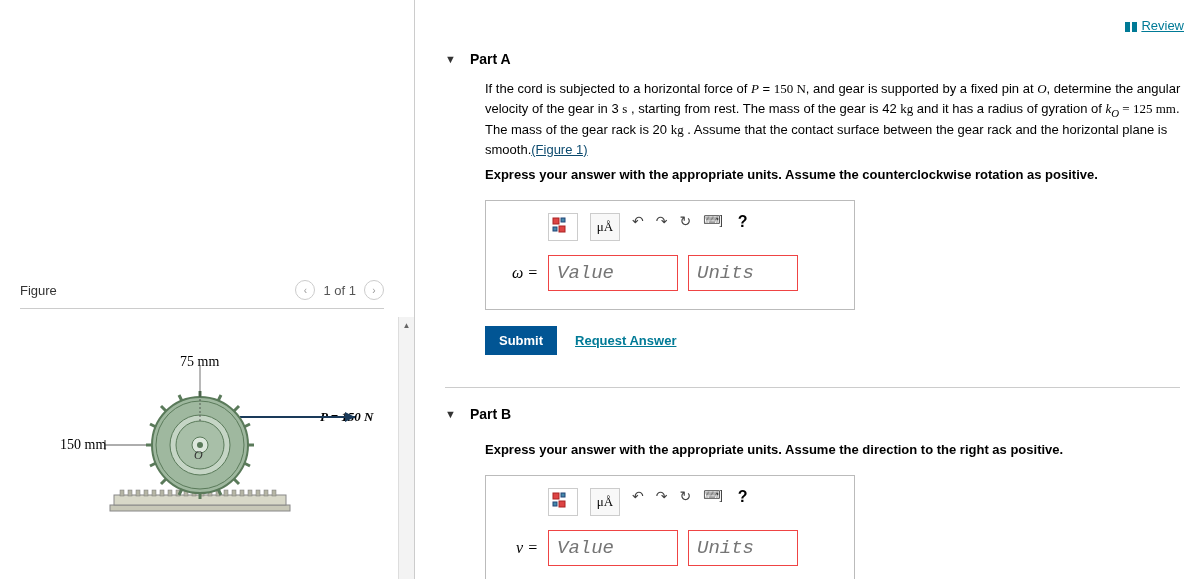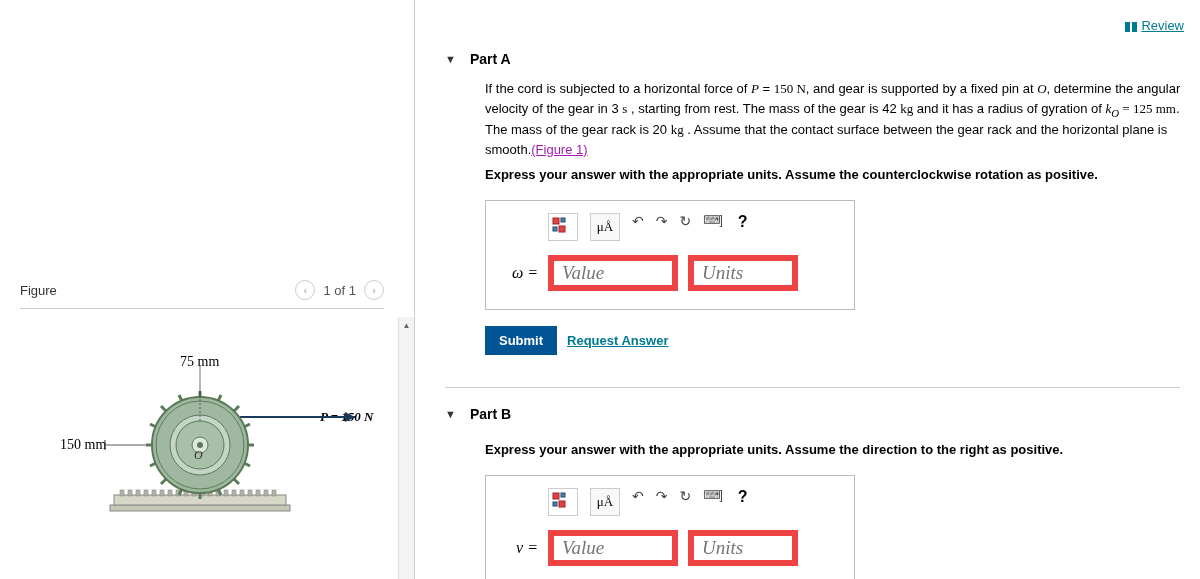--- a/index.html
+++ b/index.html
@@ -30,38 +30,38 @@
   .review-link a { color: #007a96; text-decoration: underline; font-size: 13px; }
   .review-icon { display: inline-block; width: 12px; height: 10px; background: linear-gradient(to right, #007a96 45%, transparent 45%, transparent 55%, #007a96 55%); vertical-align: middle; margin-right: 4px; }
   
   .part-header { display: flex; align-items: center; gap: 14px; padding: 18px 0 12px 0; }
   .part-header .caret { font-size: 11px; color: #333; }
   .part-title { font-weight: bold; font-size: 14px; }
   
   .part-body { padding: 0 0 20px 40px; }
   .question-text { font-size: 13px; line-height: 1.5; color: #000; max-width: 730px; }
   .question-text .math { font-family: 'Times New Roman', serif; font-style: italic; }
-  .question-text a { color: #a21caf; text-decoration: underline; }
+  .question-text a { color: #0c4a6e; text-decoration: underline; }
   .instr { font-weight: bold; margin-top: 8px; font-size: 13px; }
   
   .answer-box { border: 1px solid #bbb; margin-top: 18px; padding: 12px 18px 18px 18px; width: 370px; }
   .toolbar { display: flex; align-items: flex-start; gap: 12px; margin-bottom: 14px; margin-left: 44px; }
   .tb-btn { width: 30px; height: 28px; border: 1px solid #ccc; background: #f8f8f8; display: flex; align-items: center; justify-content: center; font-size: 13px; cursor: pointer; position: relative; }
   .tb-btn.templ { background: #fff; }
   .tb-icon { font-size: 14px; color: #444; cursor: pointer; }
   .tb-help { font-weight: bold; font-size: 16px; cursor: pointer; margin-left: 4px; }
   .keyboard-icon { font-size: 12px; letter-spacing: -1px; }
   
   .input-row { display: flex; align-items: center; gap: 10px; }
   .var-label { font-family: 'Times New Roman', serif; font-style: italic; font-size: 16px; width: 34px; text-align: right; }
-  .value-input, .units-input { border: 6px solid #ef4444; height: 36px; font-family: Liberation Serif, serif; font-size: 19px; color: #999; font-style: italic; padding: 0 8px; background: #fff; }
+  .value-input, .units-input { border: 1px solid #ef4444; height: 36px; font-family: Liberation Mono, monospace; font-size: 19px; color: #999; font-style: italic; padding: 0 8px; background: #fff; }
   .value-input { width: 130px; }
   .units-input { width: 110px; }
   
-  .actions { margin-top: 16px; display: flex; align-items: center; gap: 10px; padding-left: 0px; }
+  .actions { margin-top: 16px; display: flex; align-items: center; gap: 18px; padding-left: 0px; }
   .submit-btn { background: #015594; color: #fff; border: none; padding: 7px 14px; font-weight: bold; font-size: 13px; cursor: pointer; }
   .request-link { color: #007a96; text-decoration: underline; font-weight: bold; font-size: 13px; cursor: pointer; }
   
   .hr2 { border: none; border-top: 1px solid #ccc; margin: 12px 10px 0 0; }
 
   .templ-svg { width: 22px; height: 20px; }
 </style>
 </head>
 <body>
 

